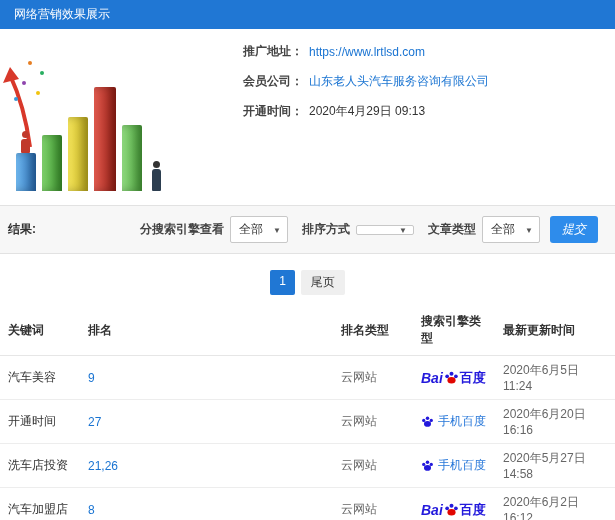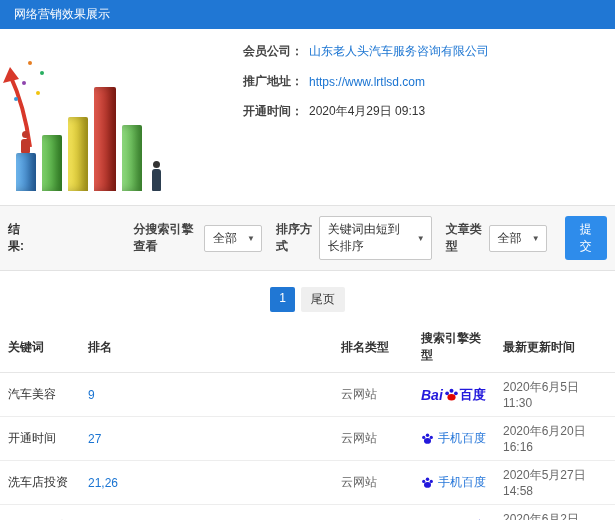--- a/index.html
+++ b/index.html
@@ -35,21 +35,21 @@
   .plain-val { color:#333; }
   .rank-count { color:#ff6600; }
   .rank-unit { color:#1a74d2; }
 
   
   .filter-bar { background:#f7f7f7; border-top:1px solid #e2e2e2; border-bottom:1px solid #e2e2e2; padding:10px 8px; display:flex; align-items:center; }
   .section-label { font-weight:bold; color:#333; margin-right:90px; }
   .filter-label { color:#444; font-weight:bold; margin:0 6px 0 14px; }
   .select-box { background:#fff; border:1px solid #c8c8c8; border-radius:2px; padding:4px 20px 4px 8px; position:relative; min-width:58px; cursor:pointer; color:#333; }
   .select-box .caret { position:absolute; right:6px; top:50%; transform:translateY(-50%); font-size:8px; color:#555; }
-  .submit-btn { background:#2e8ceb; color:#fff; border:none; border-radius:3px; padding:5px 12px; margin-left:18px; cursor:pointer; font-size:12px; }
+  .submit-btn { background:#2e8ceb; color:#fff; border:none; border-radius:3px; padding:5px 12px; margin-left:10px; cursor:pointer; font-size:12px;font-style:italic; }
 
   
   .pagination { display:flex; justify-content:center; gap:6px; padding:16px 0 10px 0; }
   .page-num { background:#2077d4; color:#fff; padding:4px 9px; border-radius:2px; cursor:pointer; }
   .page-link { background:#efefef; color:#333; padding:4px 10px; border-radius:2px; cursor:pointer; }
 
   
   table { width:100%; border-collapse:collapse; }
   th { text-align:left; font-weight:bold; color:#333; padding:8px 8px; border-bottom:1px solid #e6e6e6; font-size:12px; }
   td { padding:6px 8px; border-bottom:1px solid #ededed; font-size:12px; vertical-align:middle; }
@@ -99,44 +99,43 @@
           <div class="body"></div>
         </div>
       <div class="figure fig-man">
           <div class="head"></div>
           <div class="body"></div>
         </div>
     </div>
 
     <div class="info-block">
       <div class="info-row">
+        <span class="info-label">推广地址：</span>
+        <a class="info-value link-blue">https://www.lrtlsd.com</a>
+      </div>
+      <div class="info-row">
         <span class="info-label">会员公司：</span>
         <a class="info-value link-blue">山东老人头汽车服务咨询有限公司</a>
-      </div>
-      <div class="info-row">
-        <span class="info-label">推广地址：</span>
-        <a class="info-value link-blue">https://www.lrtlsd.com</a>
       </div>
       <div class="info-row">
         <span class="info-label">开通时间：</span>
         <span class="info-value plain-val">2020年4月29日 09:13</span>
       </div>
     </div>
   </div>
 
   <div class="filter-bar">
     <span class="section-label">结果:</span>
     <span class="filter-label">分搜索引擎查看</span>
     <div class="select-box">
       <span>全部</span>
       <span class="caret">▼</span>
     </div>
     <span class="filter-label">排序方式</span>
     <div class="select-box">
-      <span>关键词由短到长排序</span>
       <span class="caret">▼</span>
     </div>
     <span class="filter-label">文章类型</span>
     <div class="select-box">
       <span>全部</span>
       <span class="caret">▼</span>
     </div>
     <button class="submit-btn">提交</button>
   </div>
 
@@ -163,21 +162,21 @@
           <td><span class="baidu-logo">
               <span class="baidu-bai">Bai</span>
               <svg class="paw-svg" viewBox="0 0 24 24">
                 <circle cx="5" cy="10" r="3" fill="#2319dc"></circle>
                 <circle cx="12" cy="6" r="3.2" fill="#2319dc"></circle>
                 <circle cx="19" cy="10" r="3" fill="#2319dc"></circle>
                 <ellipse cx="12" cy="16.5" rx="6.5" ry="5.2" fill="#e10601"></ellipse>
               </svg>
               <span class="baidu-cn">百度</span>
             </span></td>
-          <td class="time-cell">2020年6月5日 11:30</td>
+          <td class="time-cell">2020年6月5日 11:24</td>
         </tr>
         <tr>
           <td class="kw">开通时间</td>
           <td><a class="rank-link">27</a></td>
           <td class="rank-type">云网站</td>
           <td><span class="baidu-logo">
               <svg class="paw-svg small" viewBox="0 0 24 24">
                 <circle cx="5" cy="10" r="3" fill="#2319dc"></circle>
                 <circle cx="12" cy="6" r="3.2" fill="#2319dc"></circle>
                 <circle cx="19" cy="10" r="3" fill="#2319dc"></circle>

